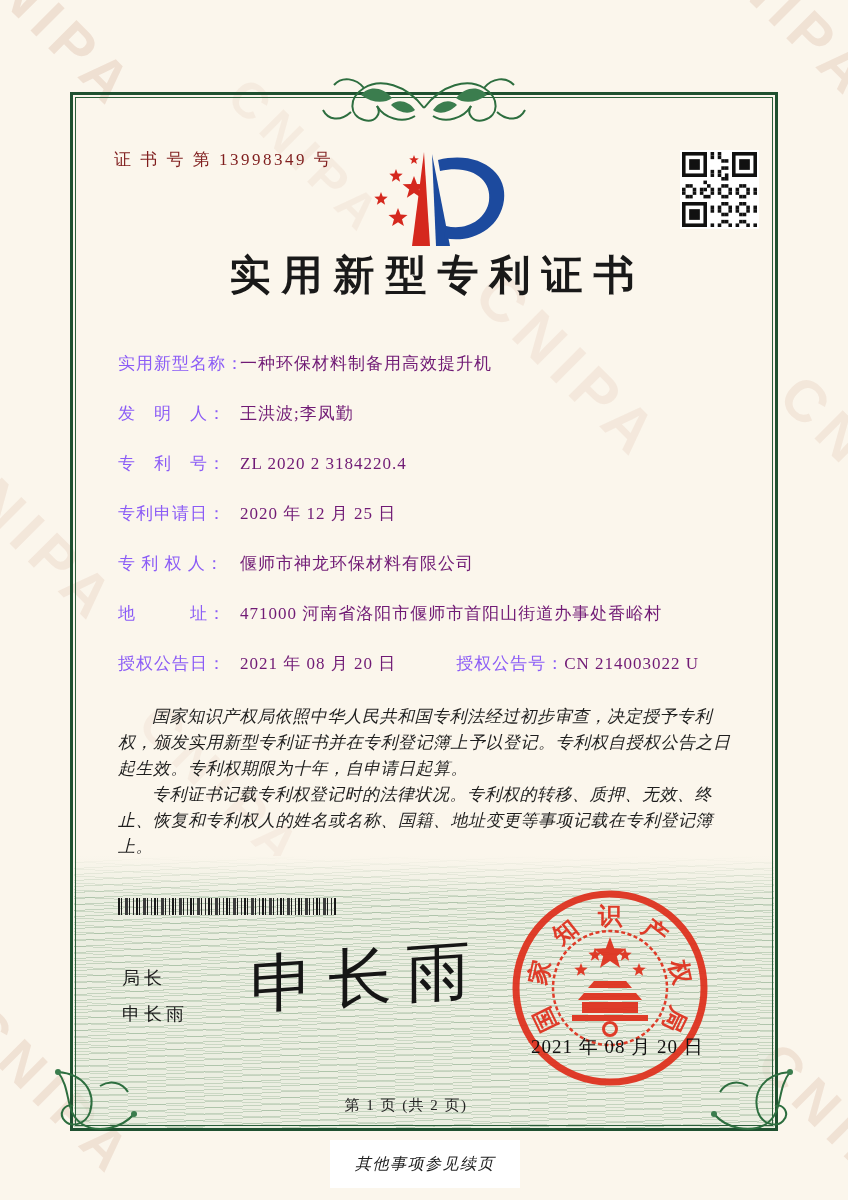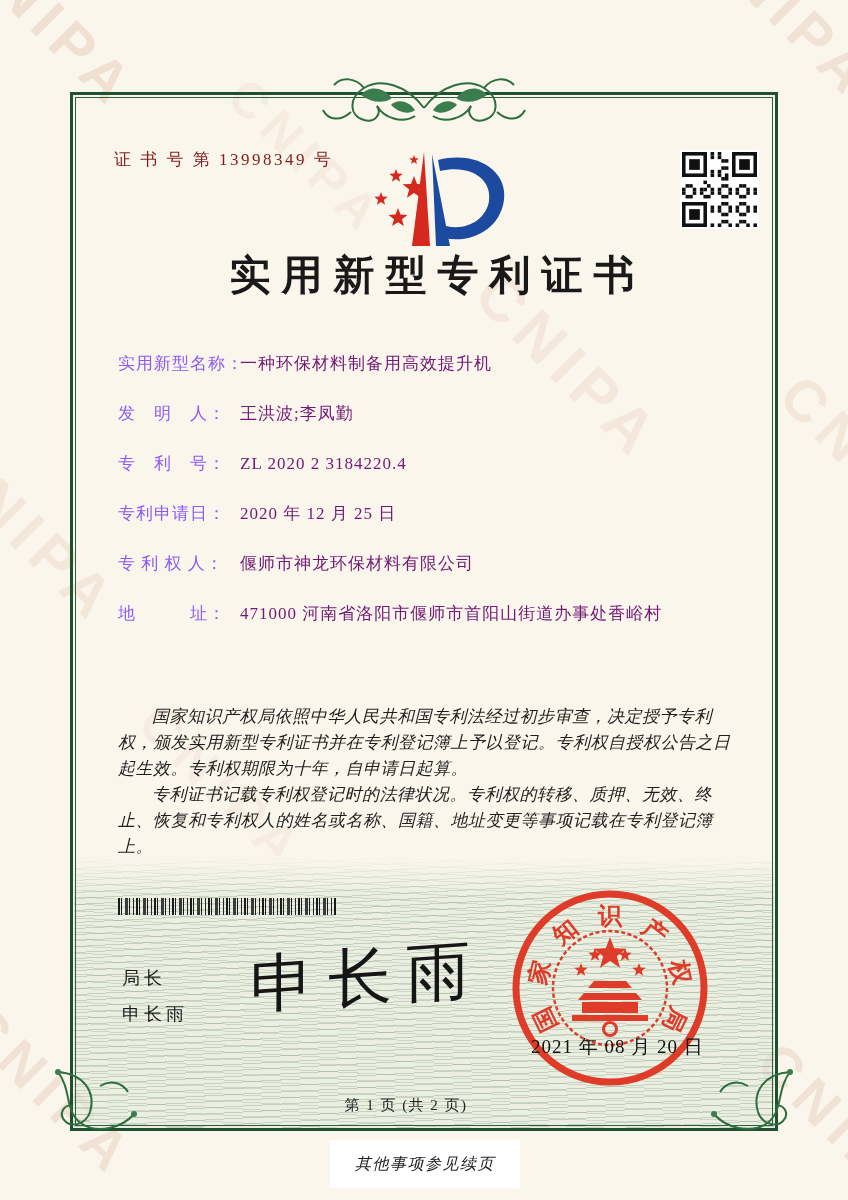--- a/index.html
+++ b/index.html
@@ -264,20 +264,23 @@
     </div>
     <div class="row">
       <span class="flabel">专利申请日：</span><span class="fvalue">2020 年 12 月 25 日</span>
     </div>
     <div class="row">
       <span class="flabel">专 利 权 人：</span><span class="fvalue">偃师市神龙环保材料有限公司</span>
     </div>
     <div class="row">
       <span class="flabel">地　　　址：</span><span class="fvalue">471000  河南省洛阳市偃师市首阳山街道办事处香峪村</span>
     </div>
+    <div class="row">
+      <span class="flabel">授权公告日：</span><span class="fvalue">2021 年 08 月 20 日</span><span class="flabel glabel2">授权公告号：</span><span class="fvalue">CN 214003022 U</span>
+    </div>
   </div>
 
   <div class="bodytext">
     <p>国家知识产权局依照中华人民共和国专利法经过初步审查，决定授予专利权，颁发实用新型专利证书并在专利登记簿上予以登记。专利权自授权公告之日起生效。专利权期限为十年，自申请日起算。</p>
     <p>专利证书记载专利权登记时的法律状况。专利权的转移、质押、无效、终止、恢复和专利权人的姓名或名称、国籍、地址变更等事项记载在专利登记簿上。</p>
   </div>
 
   <div class="barcode"></div>
   <div class="role">局长</div>
   <div class="name">申长雨</div>

